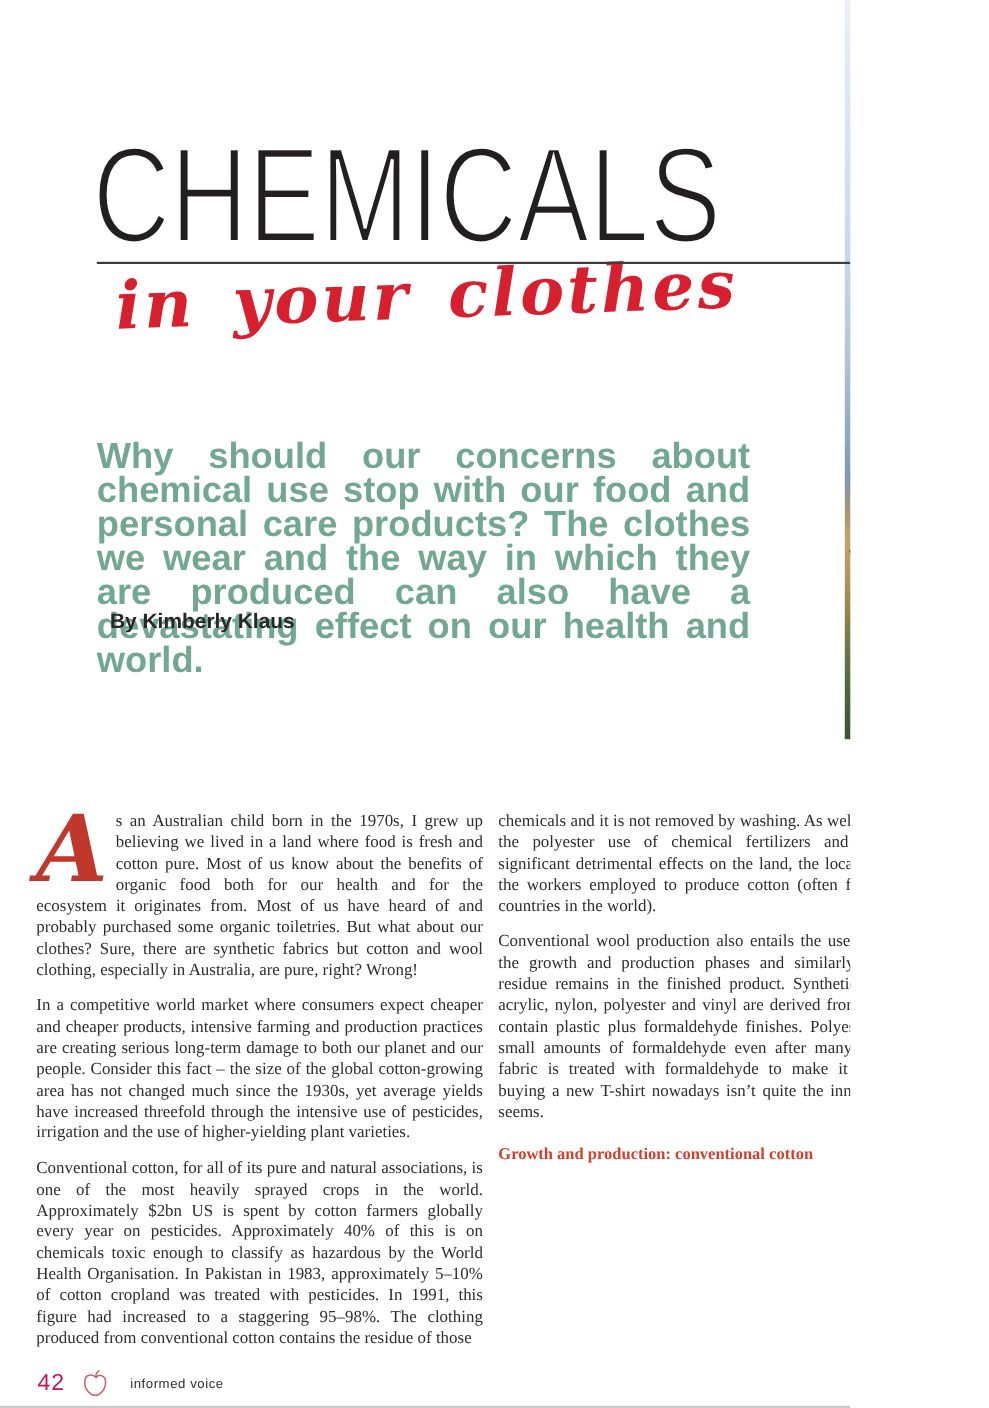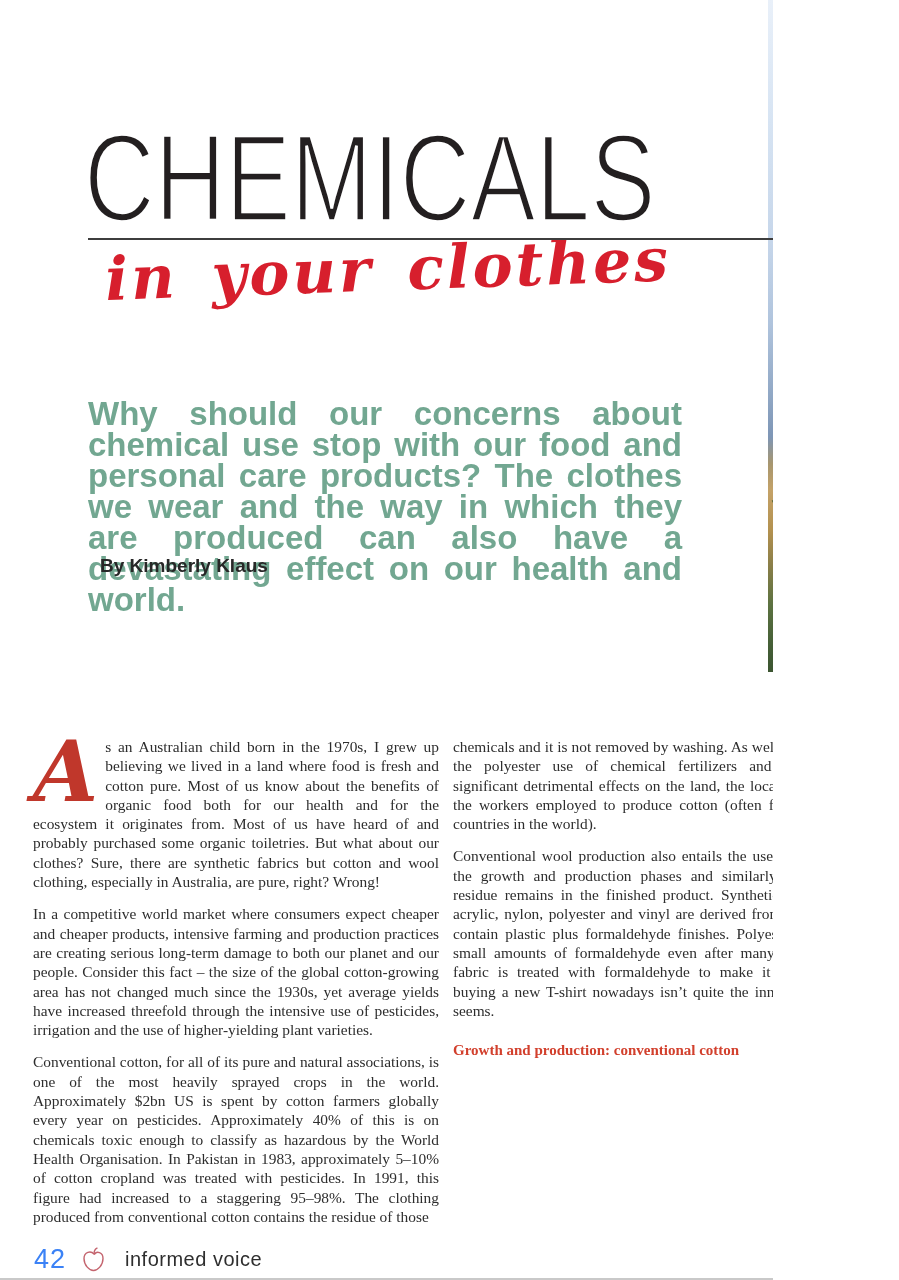--- a/index.html
+++ b/index.html
@@ -82,23 +82,23 @@
     font-family:Liberation Serif, serif;
     font-size:15px;font-weight:700;color:#d2402d;
     margin:21px 0 14px 0;text-align:left;
   }
 
   
   .footer{
     position:absolute;left:34px;top:1244px;
     display:flex;align-items:center;
   }
-  .page-num{font-size:27px;color:#3b82f6;letter-spacing:1px;}
+  .page-num{font-size:21px;color:#be185d;letter-spacing:1px;}
   .apple{margin:0 10px 0 15px;}
-  .mag-name{font-size:20px;color:#2e2e2e;margin-left:9px;letter-spacing:0.5px;}
+  .mag-name{font-size:12px;color:#2e2e2e;margin-left:9px;letter-spacing:0.5px;}
 
   .bottom-edge{
     position:absolute;left:0;right:0;bottom:0;height:2px;background:#c9c9c9;
   }
 </style>
 </head>
 <body>
 
 <div class="page">
 

